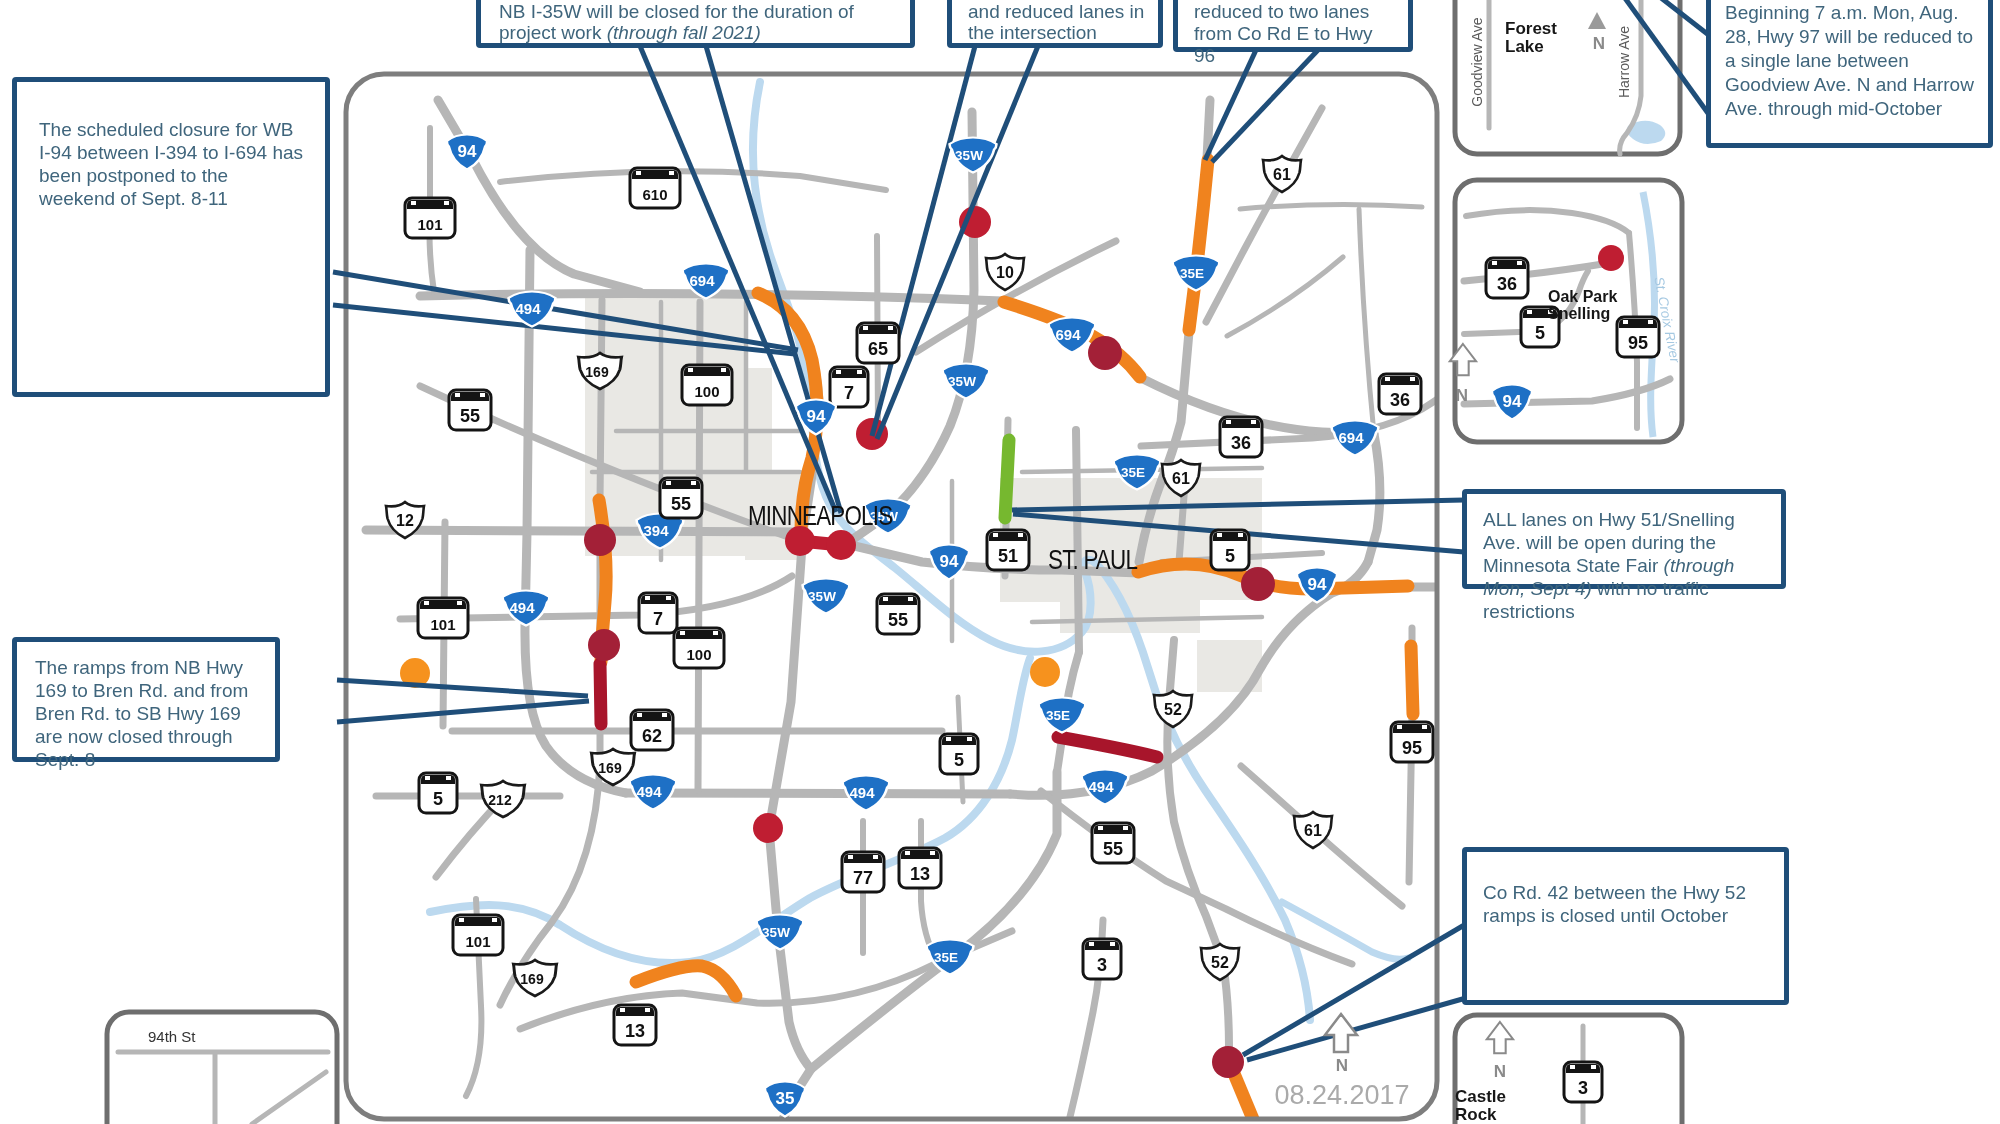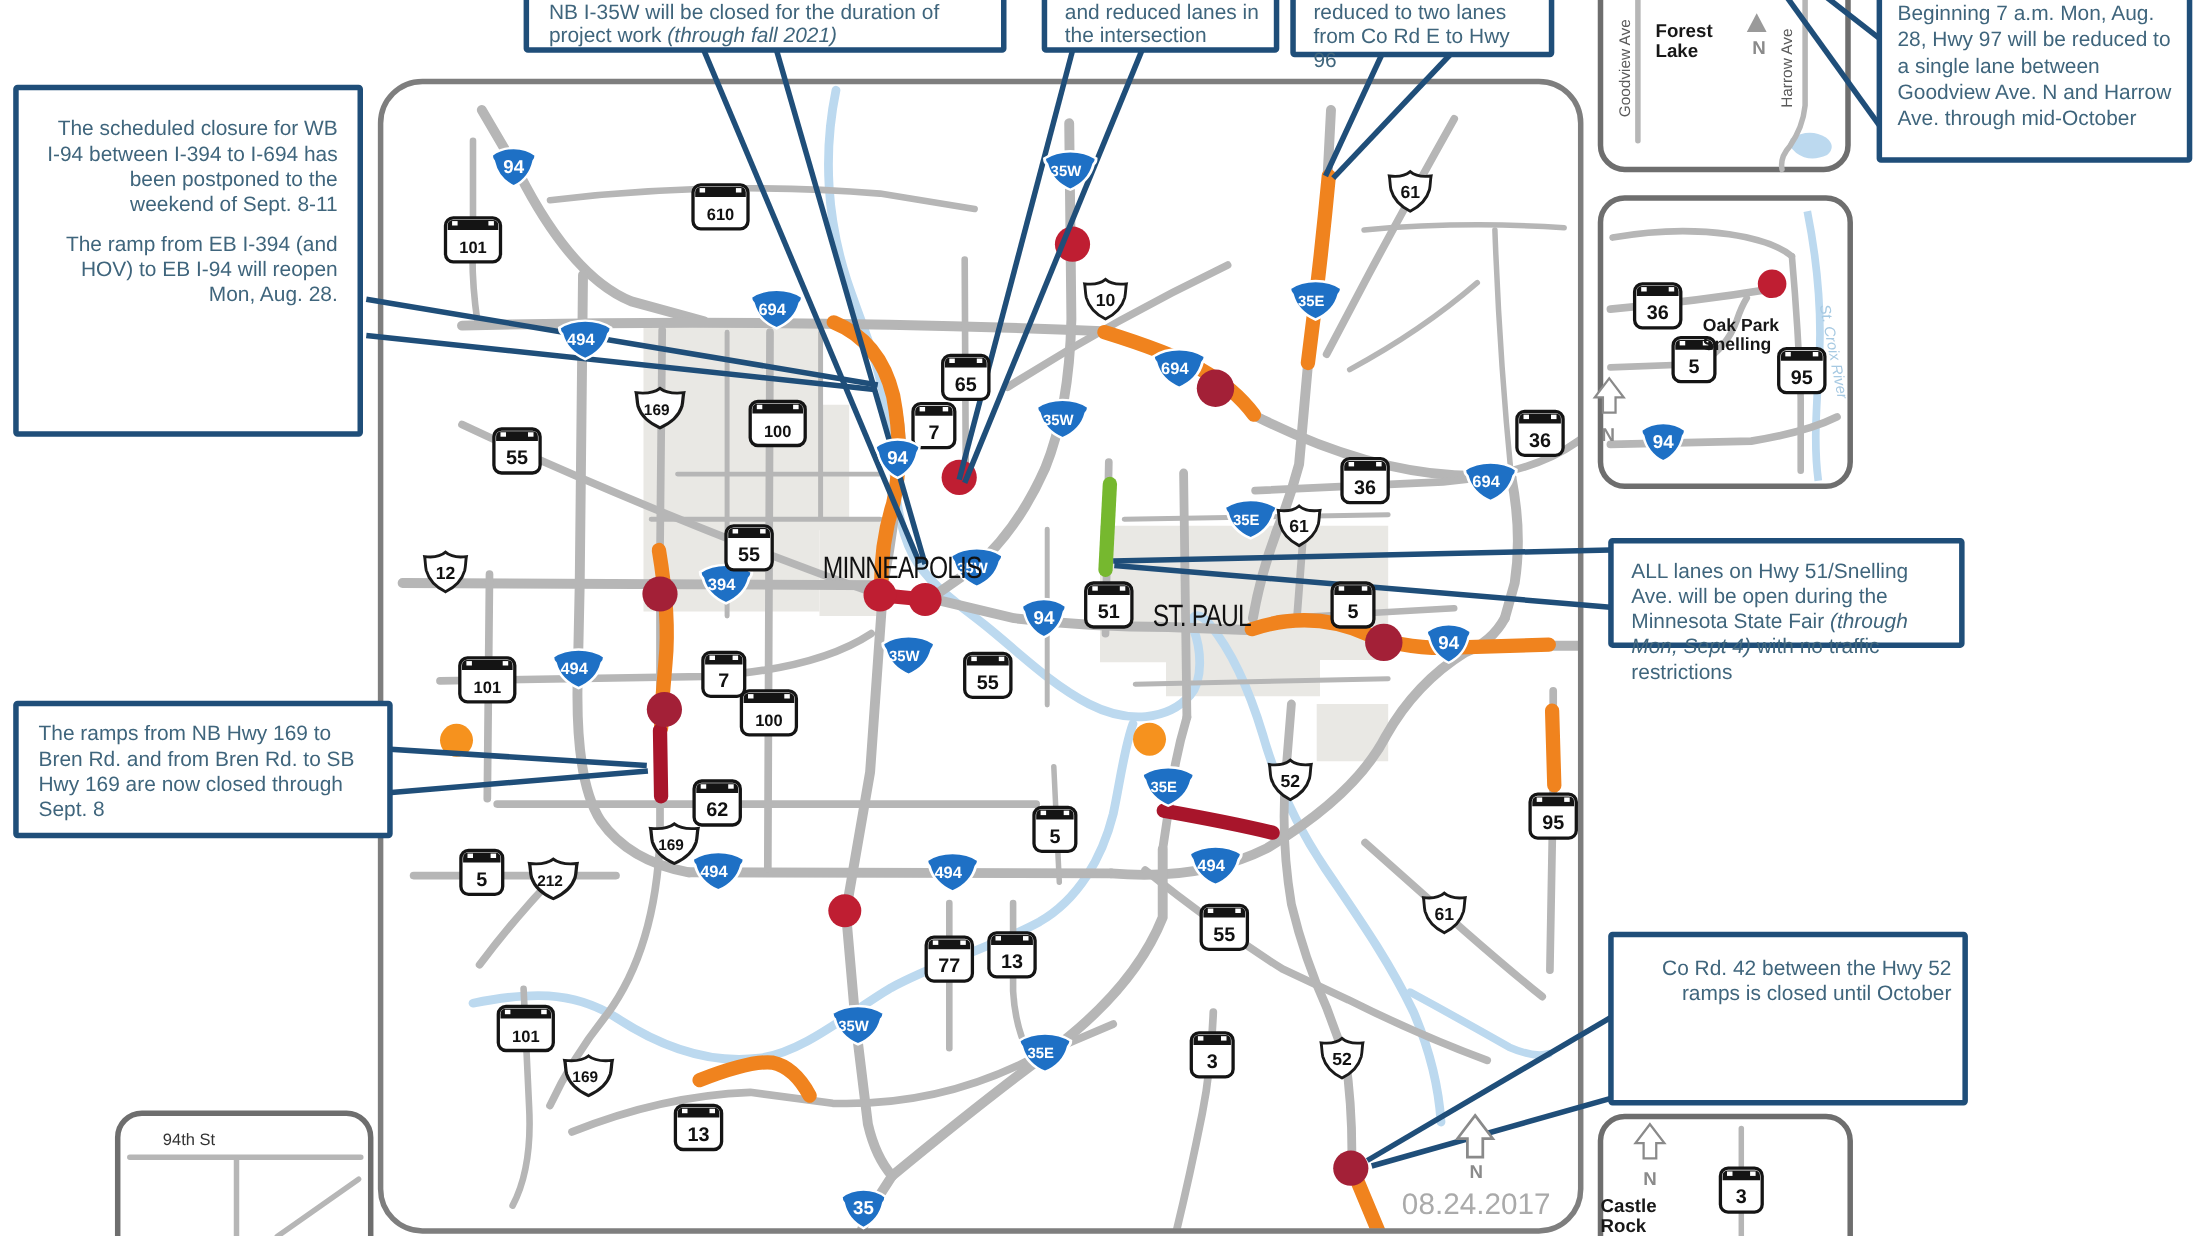--- a/index.html
+++ b/index.html
@@ -1,21 +1,21 @@
 <!DOCTYPE html>
 <html><head>
 <meta charset="utf-8">
 <style>
   html,body{margin:0;padding:0;background:#fff;}
   #page{position:relative;width:2000px;height:1124px;overflow:hidden;background:#fff;
         font-family:"Liberation Sans",sans-serif;}
   #m{position:absolute;left:0;top:0;z-index:1;}
   .callout{position:absolute;z-index:3;background:#fff;border:5px solid #1f4e79;border-radius:4px;
            color:#3f657c;font-size:19px;line-height:23px;box-sizing:border-box;}
-  .callout p{margin:4px 0 13px 0;text-align:right;}
+  .callout p{margin:16px 0 13px 0;}
   .callout p:last-child{margin-bottom:0;}
   .lbl{position:absolute;z-index:2;color:#111;}
   .city{font-size:28px;letter-spacing:-1px;transform:scaleX(.8);transform-origin:left center;white-space:nowrap;}
   .inset-title{z-index:4;font-weight:bold;color:#171717;line-height:1.08;}
   .rot{transform:rotate(-90deg);text-align:center;white-space:nowrap;}
   .ave{z-index:4;font-size:14px;color:#5a5a5a;width:110px;}
   .river-lbl{z-index:4;font-size:13.5px;font-style:italic;color:#a6c9e2;width:110px;
              transform:rotate(79deg);text-align:center;white-space:nowrap;}
   .n-lbl{z-index:4;font-weight:bold;font-size:17px;color:#8a8a8a;width:24px;text-align:center;}
   .date{z-index:2;font-size:27px;color:#aaa;width:160px;text-align:center;}
@@ -532,21 +532,20 @@
   <div class="lbl inset-title" style="left:1505px;top:20px;width:90px;font-size:17px;">Forest Lake</div>
   <div class="lbl ave rot" style="left:1422px;top:54px;">Goodview Ave</div>
   <div class="lbl ave rot" style="left:1569px;top:54px;">Harrow Ave</div>
   <div class="lbl inset-title" style="left:1548px;top:288px;width:100px;font-size:16px;">Oak Park Snelling</div>
   <div class="lbl river-lbl" style="left:1612px;top:312px;">St. Croix River</div>
   <div class="lbl" style="left:148px;top:1028px;font-size:15px;color:#333;z-index:4;">94th St</div>
   <div class="lbl inset-title" style="left:1455px;top:1088px;width:95px;font-size:17px;">Castle Rock</div>
 
   <div class="callout" style="left:12px;top:77px;width:318px;height:320px;padding:20px 18px 16px 22px;">
     <p>The scheduled closure for WB I-94 between I-394 to I-694 has been postponed to the weekend of Sept. 8-11</p>
-    <p>The ramp from EB I-394 (and HOV) to EB I-94 will reopen Mon, Aug. 28.</p>
   </div>
 
   <div class="callout" style="left:476px;top:-10px;width:439px;height:58px;padding:6px 16px 0 18px;line-height:21px;">
     <span>NB I-35W will be closed for the duration of project work </span><span class="it">(through fall 2021)</span>
   </div>
 
   <div class="callout" style="left:947px;top:-10px;width:216px;height:58px;padding:6px 12px 0 16px;line-height:21px;">
     <span>and reduced lanes in the intersection</span>
   </div>
 
@@ -555,21 +554,21 @@
   </div>
 
   <div class="callout" style="left:1706px;top:-14px;width:287px;height:162px;padding:10px 10px 0 14px;line-height:24px;">
     <span>Beginning 7 a.m. Mon, Aug. 28, Hwy 97 will be reduced to a single lane between Goodview Ave. N and Harrow Ave. through mid-October</span>
   </div>
 
   <div class="callout" style="left:1462px;top:489px;width:324px;height:100px;padding:14px 10px 0 16px;">
     <span>ALL lanes on Hwy 51/Snelling Ave. will be open during the Minnesota State Fair </span><span class="it">(through Mon, Sept 4)</span><span> with no traffic restrictions</span>
   </div>
 
-  <div class="callout" style="left:12px;top:637px;width:345px;height:125px;padding:14px 10px 0 18px;">
+  <div class="callout" style="left:12px;top:637px;width:268px;height:125px;padding:14px 10px 0 18px;">
     <span>The ramps from NB Hwy 169 to Bren Rd. and from Bren Rd. to SB Hwy 169 are now closed through Sept. 8</span>
   </div>
 
   <div class="callout" style="left:1462px;top:847px;width:327px;height:158px;padding:13px 10px 0 16px;">
     <p>Co Rd. 42 between the Hwy 52 ramps is closed until October</p>
   </div>
 
 </div>
 
 </body></html>

